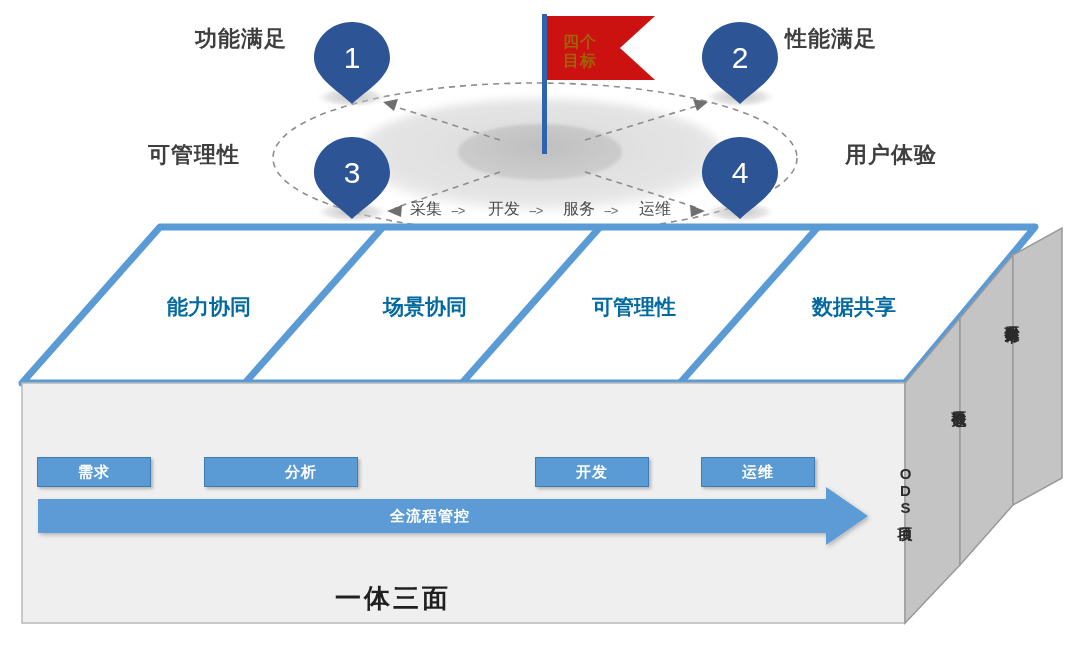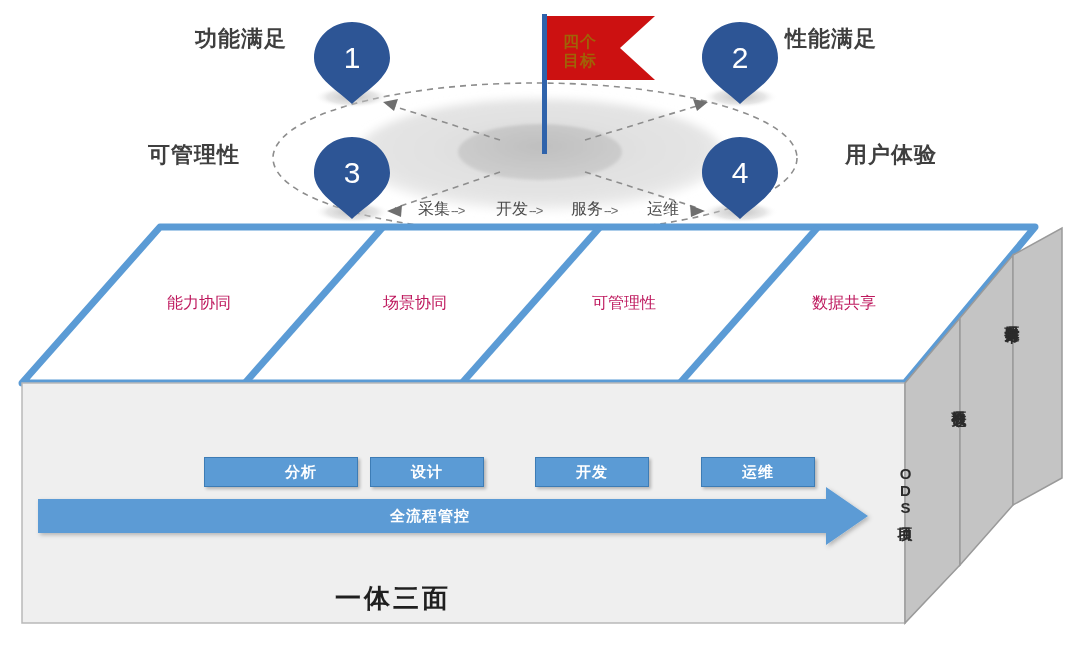--- a/index.html
+++ b/index.html
@@ -35,34 +35,34 @@
     line-height:19px;
     text-align:center;
     white-space:nowrap;
     letter-spacing:1px;
   }
   .flow-label{
     position:absolute;
     font-size:16px;
     color:#4a4a4a;
     white-space:nowrap;
-    margin-left:8px;
   }
   .flow-arrow{
     position:absolute;
     font-size:13px;
     color:#6b6b6b;
     white-space:nowrap;
     letter-spacing:-1px;
   }
   .top-cell-label{
     position:absolute;
-    font-size:16px;
-    color:#be185d;
-    white-space:nowrap;
+    font-size:21px;
+    color:#0369a1;
+    white-space:nowrap;
+    font-weight:bold;
   }
   .side-label{
     position:absolute;
     font-size:15px;
     font-weight:bold;
     color:#2b2b2b;
     white-space:nowrap;
     transform-origin:center center;
   }
   .proc-btn{
@@ -219,22 +219,22 @@
 
   <div class="top-cell-label" style="left:167px;top:293px;">能力协同</div>
   <div class="top-cell-label" style="left:383px;top:293px;">场景协同</div>
   <div class="top-cell-label" style="left:592px;top:293px;">可管理性</div>
   <div class="top-cell-label" style="left:812px;top:293px;">数据共享</div>
 
   <div class="side-label" style="left:895px;top:465px;writing-mode:vertical-rl;text-orientation:upright;">ODS项目</div>
   <div class="side-label" style="left:949px;top:400px;writing-mode:vertical-rl;text-orientation:upright;">数仓项目</div>
   <div class="side-label" style="left:1002px;top:315px;writing-mode:vertical-rl;text-orientation:upright;">财务集市项目</div>
 
+  <div class="proc-btn" style="left:37px;top:457px;width:112px;">需求</div>
   <div class="proc-btn" style="left:204px;top:457px;width:112px;padding-left:40px;">分析</div>
-  <div class="proc-btn" style="left:370px;top:457px;width:112px;">设计</div>
   <div class="proc-btn" style="left:535px;top:457px;width:112px;">开发</div>
   <div class="proc-btn" style="left:701px;top:457px;width:112px;">运维</div>
 
   <div class="arrow-text" style="left:390px;top:507px;">全流程管控</div>
 
   <div class="bottom-title" style="left:335px;top:581px;">一体三面</div>
 
 </div>
 
 </body></html>

